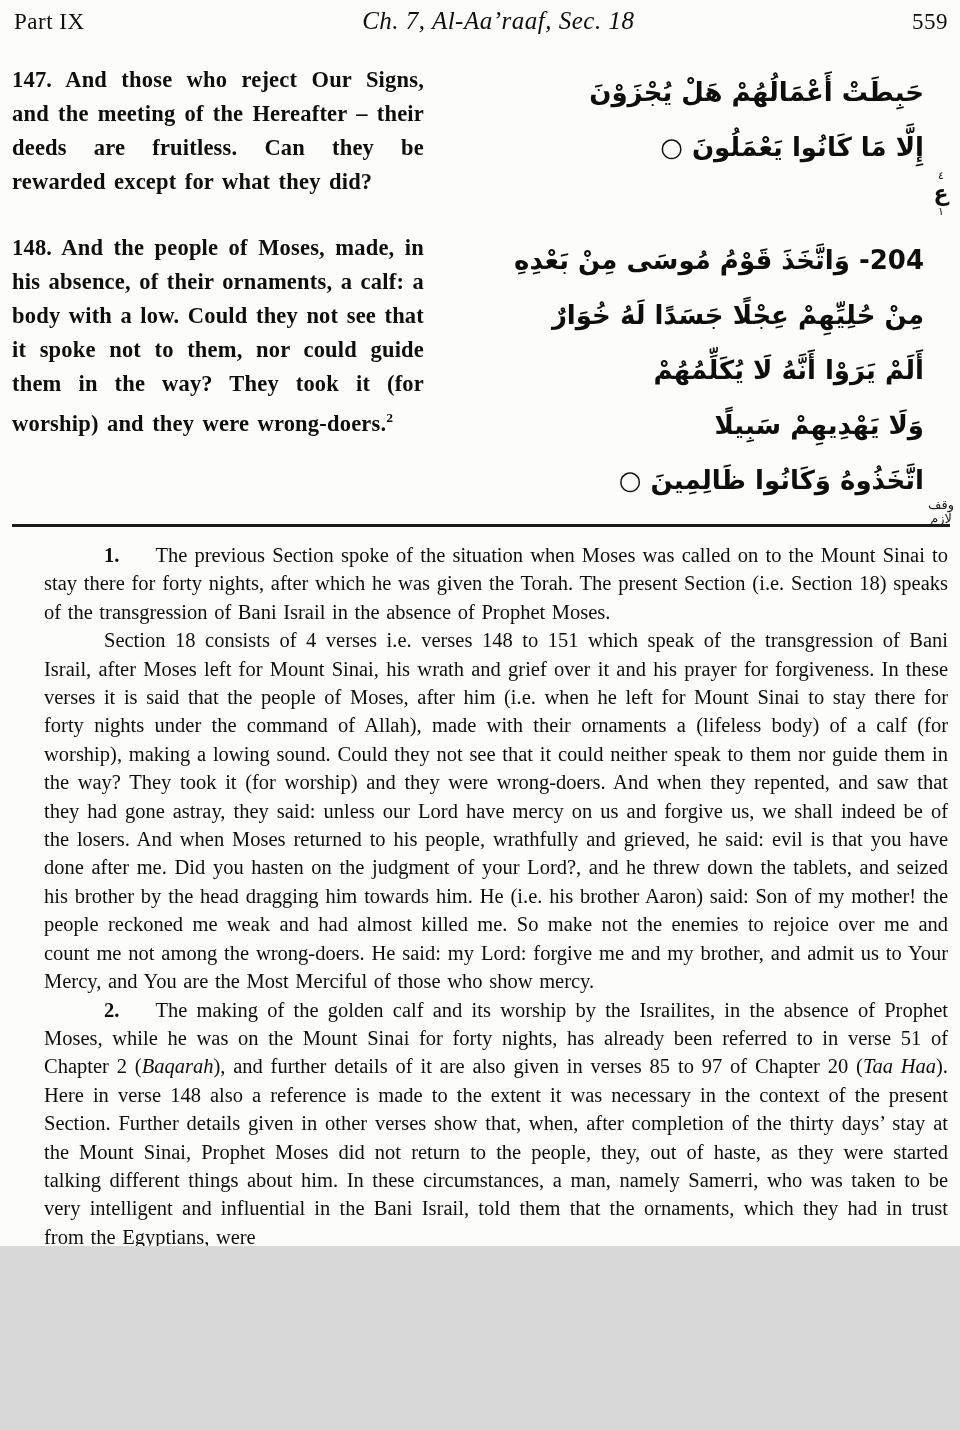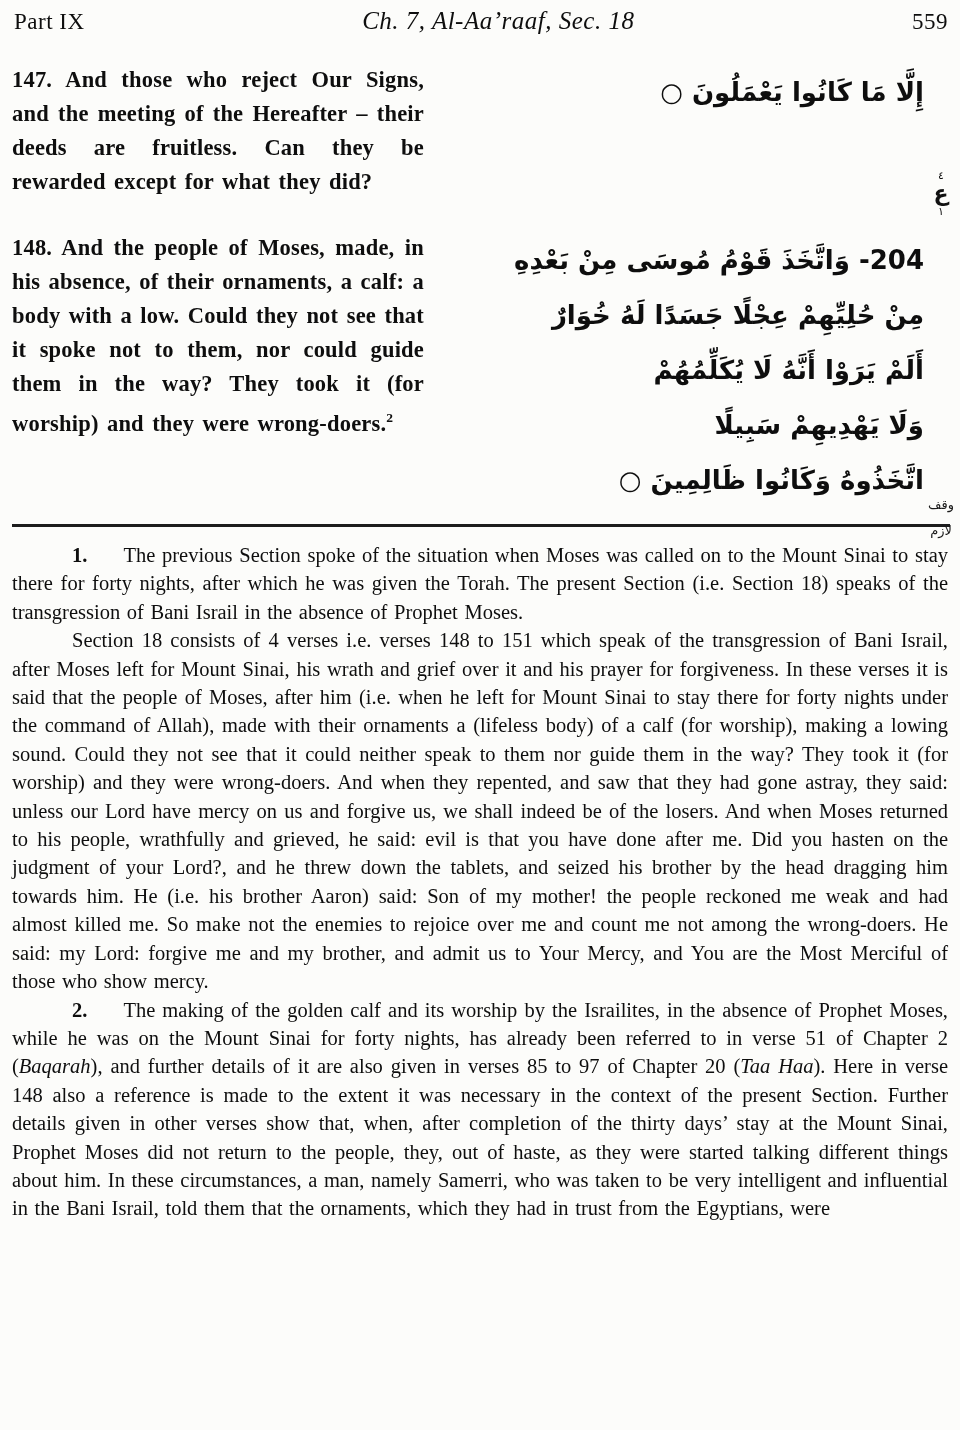--- a/index.html
+++ b/index.html
@@ -1,20 +1,20 @@
 <!DOCTYPE html>
 <html><head>
 <meta charset="utf-8">
 <title>Book Page</title>
 <style>
   html, body { margin: 0; padding: 0; background: #d8d8d8; }
   .page {
     position: relative;
     width: 960px;
-    height: 1430px;
+    height: 1246px;
     margin: 0 auto;
     background: #fcfcfa;
     color: #0e0e0e;
     font-family: "Liberation Serif", serif;
     box-sizing: border-box;
     padding: 4px 10px 0 12px;
     overflow: hidden;
   }
   
   .page-header {
@@ -68,20 +68,21 @@
   
   .divider { margin-top: 16px; border-top: 3px solid #1c1c1c; height: 0; }
   
   .footnotes {
     margin-top: 14px;
     font-size: 20.5px;
     line-height: 28.4px;
     text-align: justify;
     word-spacing: 1.5px;
     padding: 0 2px 0 0;
+    margin-left: 32px;
   }
   .fn-para { margin: 0; text-indent: 60px; }
   .fn-label { font-weight: bold; margin-right: 36px; }
   
   .ruku-mark {
     position: absolute;
     right: 4px;
     top: 170px;
     width: 30px;
     display: flex;
@@ -93,21 +94,20 @@
   .ruku-top, .ruku-bottom { font-size: 11px; line-height: 12px; }
   .ruku-ain { font-size: 22px; line-height: 24px; font-weight: bold; }
   .margin-note {
     position: absolute;
     right: 2px;
     top: 498px;
     width: 34px;
     display: flex;
     flex-direction: column;
     align-items: center;
-    gap: 12px;
     font-family: "DejaVu Sans", sans-serif;
     font-size: 13px;
     line-height: 14px;
     color: #1a1a1a;
     text-align: center;
   }
 </style>
 </head>
 <body>
 
@@ -115,20 +115,21 @@
 
   <header class="page-header">
     <span class="hdr-part">Part IX</span>
     <span class="hdr-chapter">Ch. 7, Al-Aa’raaf, Sec. 18</span>
     <span class="hdr-page">559</span>
   </header>
 
   <section class="verse-row row-147">
     <div class="verse-english"><span>147. And those who reject Our Signs, and the meeting of the Hereafter – their deeds are fruitless. Can they be rewarded except for what they did?</span></div>
     <div class="verse-arabic">
+        <div class="arabic-line">حَبِطَتْ أَعْمَالُهُمْ هَلْ يُجْزَوْنَ</div>
         <div class="arabic-line">إِلَّا مَا كَانُوا يَعْمَلُونَ ○</div>
       </div>
   </section>
 
 
   <section class="verse-row row-148">
     <div class="verse-english"><span>148. And the people of Moses, made, in his absence, of their ornaments, a calf: a body with a low. Could they not see that it spoke not to them, nor could guide them in the way? They took it (for worship) and they were wrong-doers.</span><sup>2</sup></div>
     <div class="verse-arabic">
         <div class="arabic-line">204- وَاتَّخَذَ قَوْمُ مُوسَى مِنْ بَعْدِهِ</div>
         <div class="arabic-line">مِنْ حُلِيِّهِمْ عِجْلًا جَسَدًا لَهُ خُوَارٌ</div>

